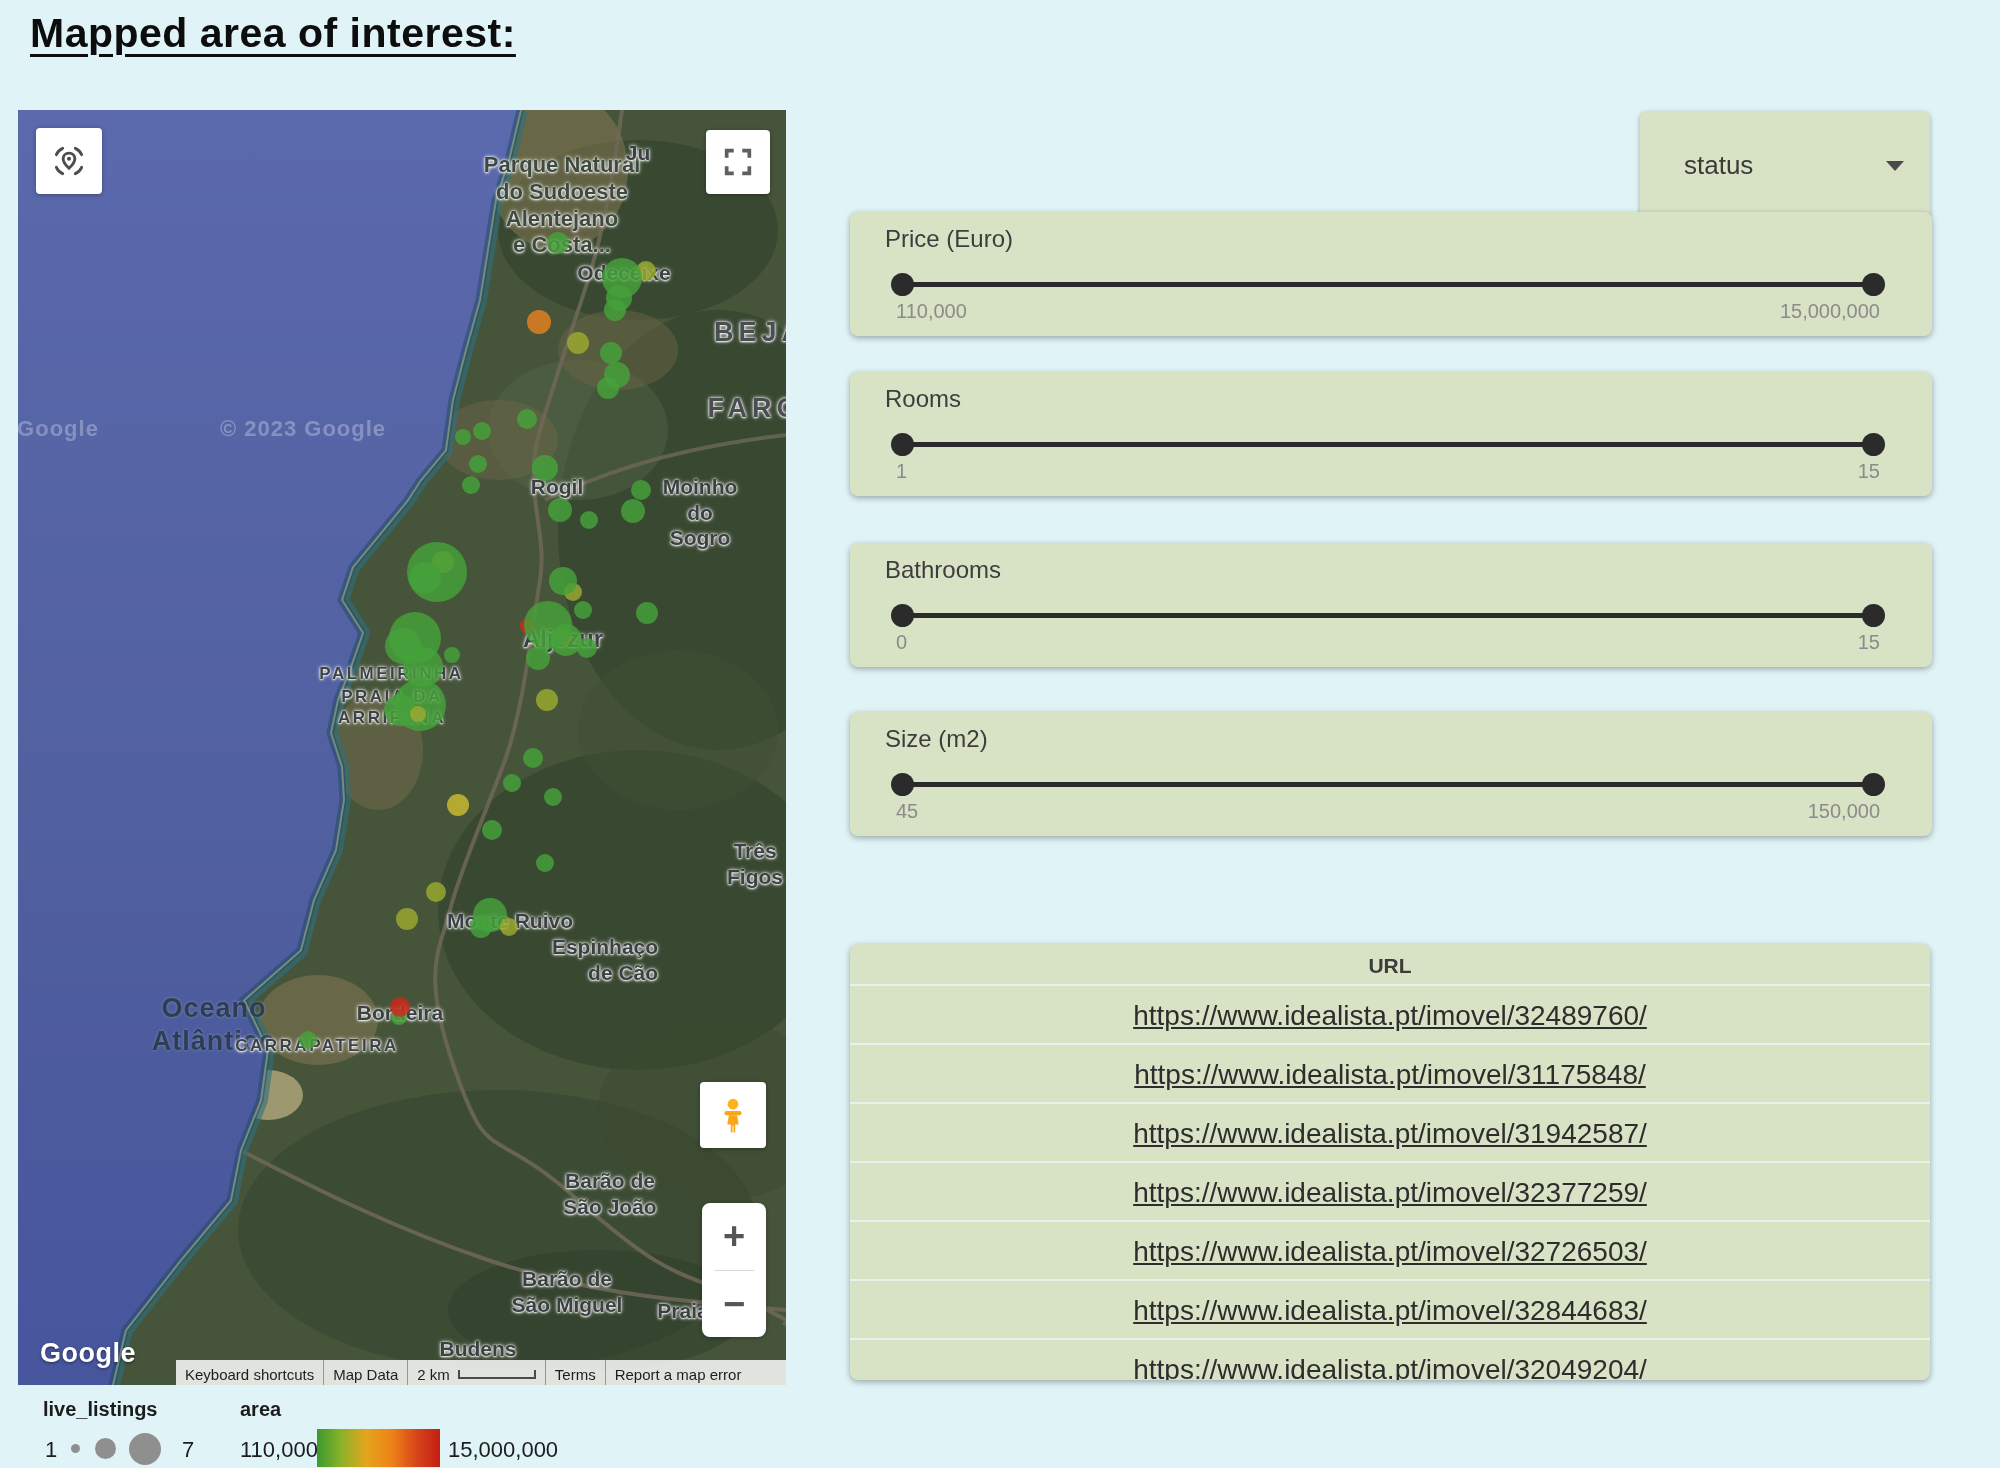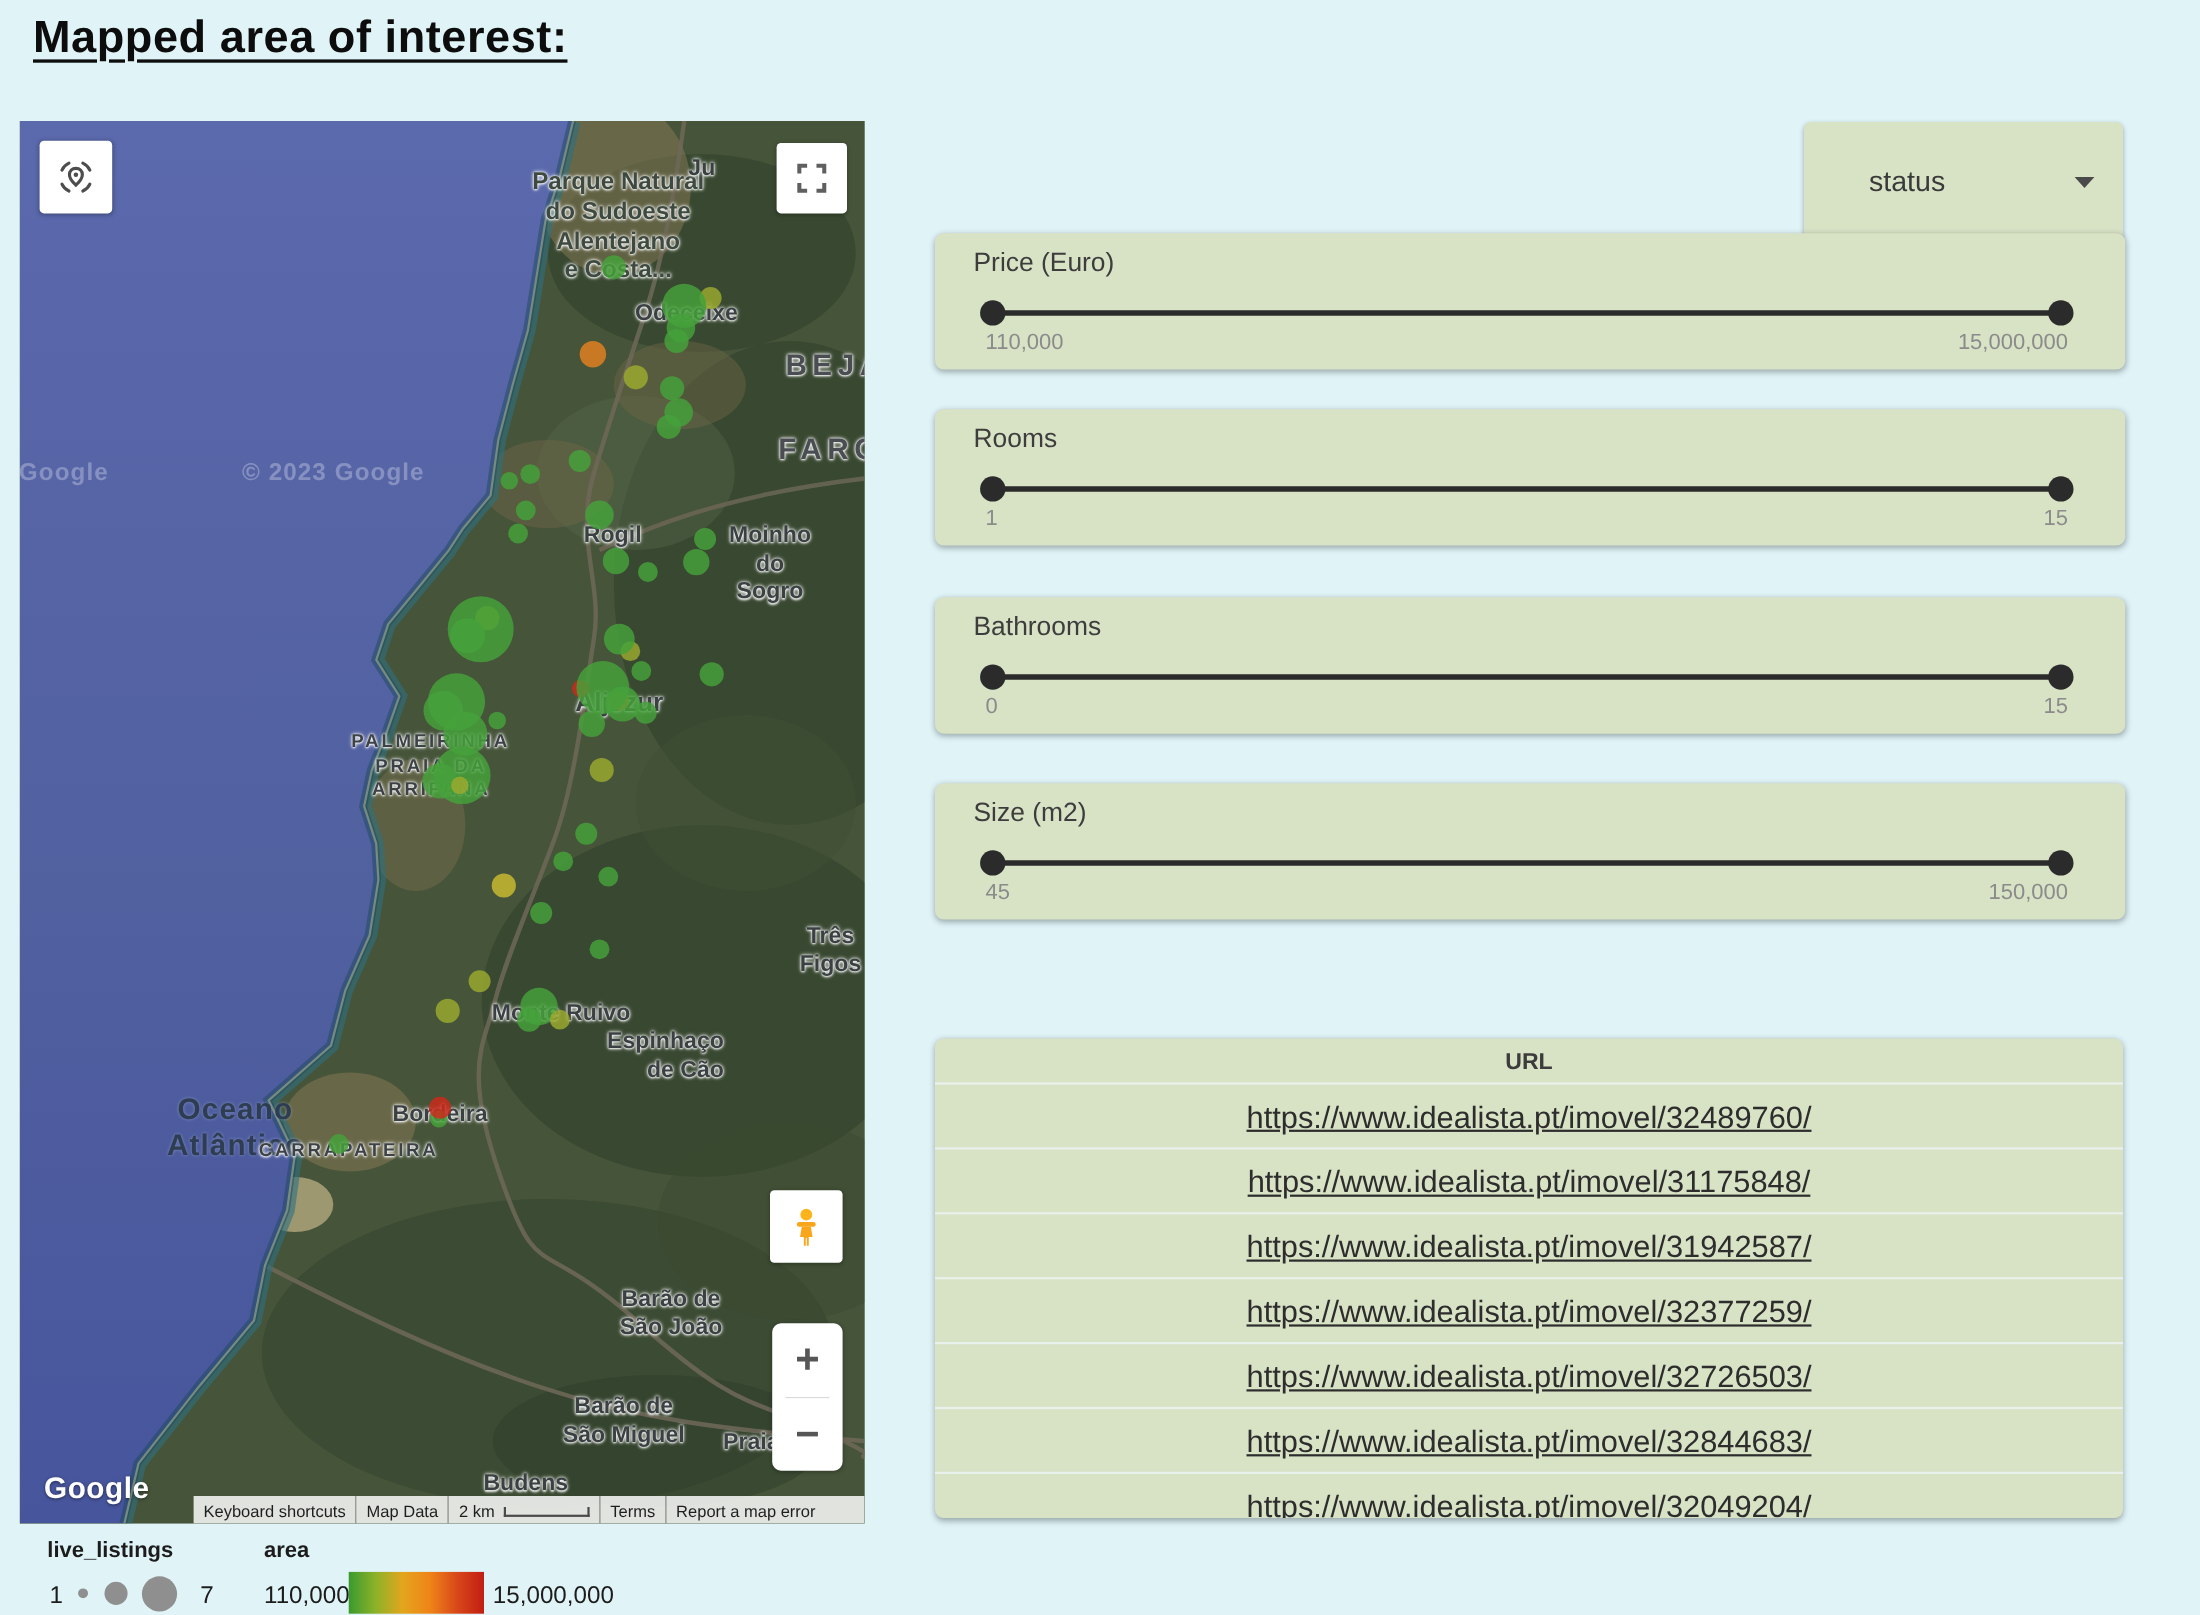--- a/index.html
+++ b/index.html
@@ -70,21 +70,21 @@
     display: flex; align-items: center; gap: 0;
   }
   .mfooter .seg:first-child { border-left: none; }
   .mfooter .seg:last-child { flex: 1; }
   .scalebar { display: inline-block; width: 78px; height: 9px;
     border: 2px solid #4a4a4a; border-top: none; margin-left: 8px; }
   
   .select-box {
     position: absolute; left: 1640px; top: 111px; width: 290px; height: 108px;
     background: #d8e2c5; border-radius: 6px; box-shadow: 0 2px 5px rgba(0,0,0,.32);
-    display: flex; align-items: center; cursor: pointer; padding-left: 15px;
+    display: flex; align-items: center; cursor: pointer;
   }
   .select-box .sel-label { padding-left: 44px; font-size: 26px; color: #3a3a3a; }
   .select-box .arrow {
     position: absolute; right: 26px; top: 50%; margin-top: -4px;
     width: 0; height: 0; border-left: 9px solid transparent;
     border-right: 9px solid transparent; border-top: 10px solid #4a4a4a;
   }
   .card {
     position: absolute; left: 850px; width: 1082px; height: 124px;
     background: #d8e2c5; border-radius: 8px; box-shadow: 0 2px 6px rgba(0,0,0,.33); padding-left: 42px;
@@ -158,21 +158,21 @@
     <path d="M502,0 L490,50 477,90 469,140 461,190 447,240 434,290 427,340 402,370 389,390 362,423 334,457 323,490 344,523 332,557 319,590 312,623 323,657 325,690 317,740 295,790 282,840 225,890 249,940 242,990 222,1040 212,1090 162,1150 107,1220 94,1275" fill="none" stroke="#1c4a5c" stroke-width="7" opacity=".5"></path>
   </svg>
 
   <div id="map-labels">
       <div class="ml park" style="left: 544px; top: 42px;">Parque Natural
 do Sudoeste
 Alentejano
 e Costa...</div>
       <div class="ml town" style="left: 620px; top: 30px;">Ju</div>
       <div class="ml town" style="left: 737px; top: 30px;">o</div>
-      <div class="ml town" style="left: 606px; top: 150px; margin-top: 12px;">Odeceixe</div>
+      <div class="ml town" style="left: 606px; top: 150px;">Odeceixe</div>
       <div class="ml district" style="left: 742px; top: 206px;">BEJA</div>
       <div class="ml district" style="left: 737px; top: 282px;">FARO</div>
       <div class="ml town" style="left: 539px; top: 364px;">Rogil</div>
       <div class="ml town" style="left: 682px; top: 364px;">Moinho
 do Sogro</div>
       <div class="ml town-lg" style="left: 545px; top: 514px;">Aljezur</div>
       <div class="ml area" style="left: 365px; top: 554px; padding-left: 17px;">PALMEIRINHA</div>
       <div class="ml area" style="left: 374px; top: 577px;">PRAIA DA
 ARRIFANA</div>
       <div class="ml town" style="left: 737px; top: 728px;">Três Figos</div>

